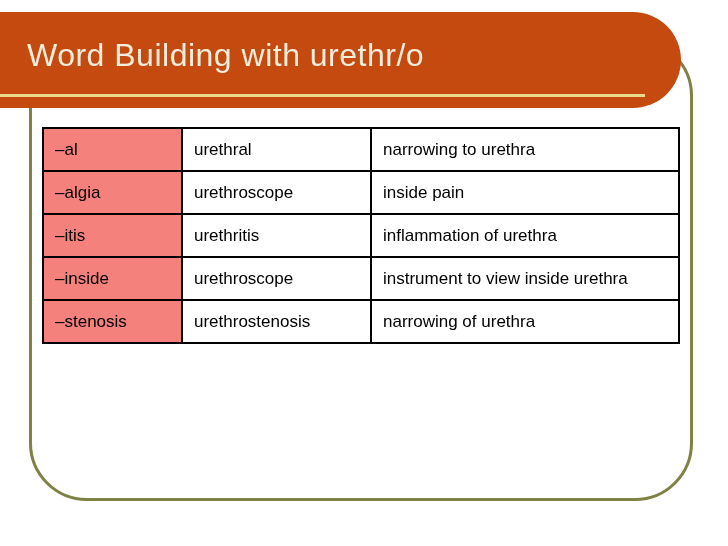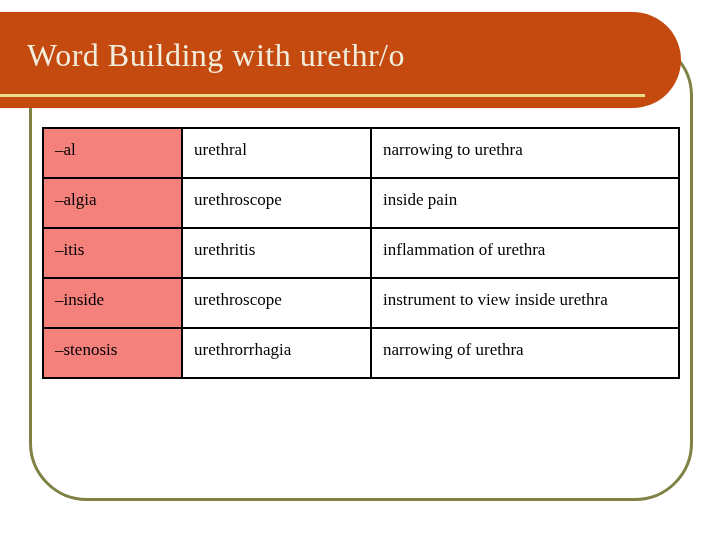--- a/index.html
+++ b/index.html
@@ -7,21 +7,20 @@
     padding: 0;
     background: #ffffff;
     font-family: "Liberation Sans", sans-serif;
   }
   .slide {
     position: relative;
     width: 728px;
     height: 546px;
     background: #ffffff;
     overflow: hidden;
-    font-family: Liberation Serif, serif;
   }
   
   .frame {
     position: absolute;
     left: 29px;
     top: 38px;
     width: 658px;
     height: 457px;
     border: 3px solid var(--frame, #7F8145);
     border-radius: 58px;
@@ -62,21 +61,21 @@
     left: 42px;
     top: 127px;
     border-collapse: collapse;
     table-layout: fixed;
     font-size: 17px;
     color: #000000;
   }
   table.word-table td {
     border: 2px solid var(--table-border, #000000);
     height: 41px;
-    padding: 0 6px 7px 11px;
+    padding: 0 6px 0 11px;
     vertical-align: middle;
     white-space: nowrap;
     overflow: hidden;
   }
   td.suffix {
     background: var(--suffix-cell, #F5817D);
   }
   td.term, td.meaning {
     background: #ffffff;
     margin-top: 41px;
@@ -116,19 +115,19 @@
         <td class="term">urethritis</td>
         <td class="meaning">inflammation of urethra</td>
       </tr>
       <tr>
         <td class="suffix">–inside</td>
         <td class="term">urethroscope</td>
         <td class="meaning">instrument to view inside urethra</td>
       </tr>
       <tr>
         <td class="suffix">–stenosis</td>
-        <td class="term">urethrorrhagia</td>
+        <td class="term">urethrostenosis</td>
         <td class="meaning">narrowing of urethra</td>
       </tr>
     </tbody>
   </table>
 
 </div>
 
 </body></html>

